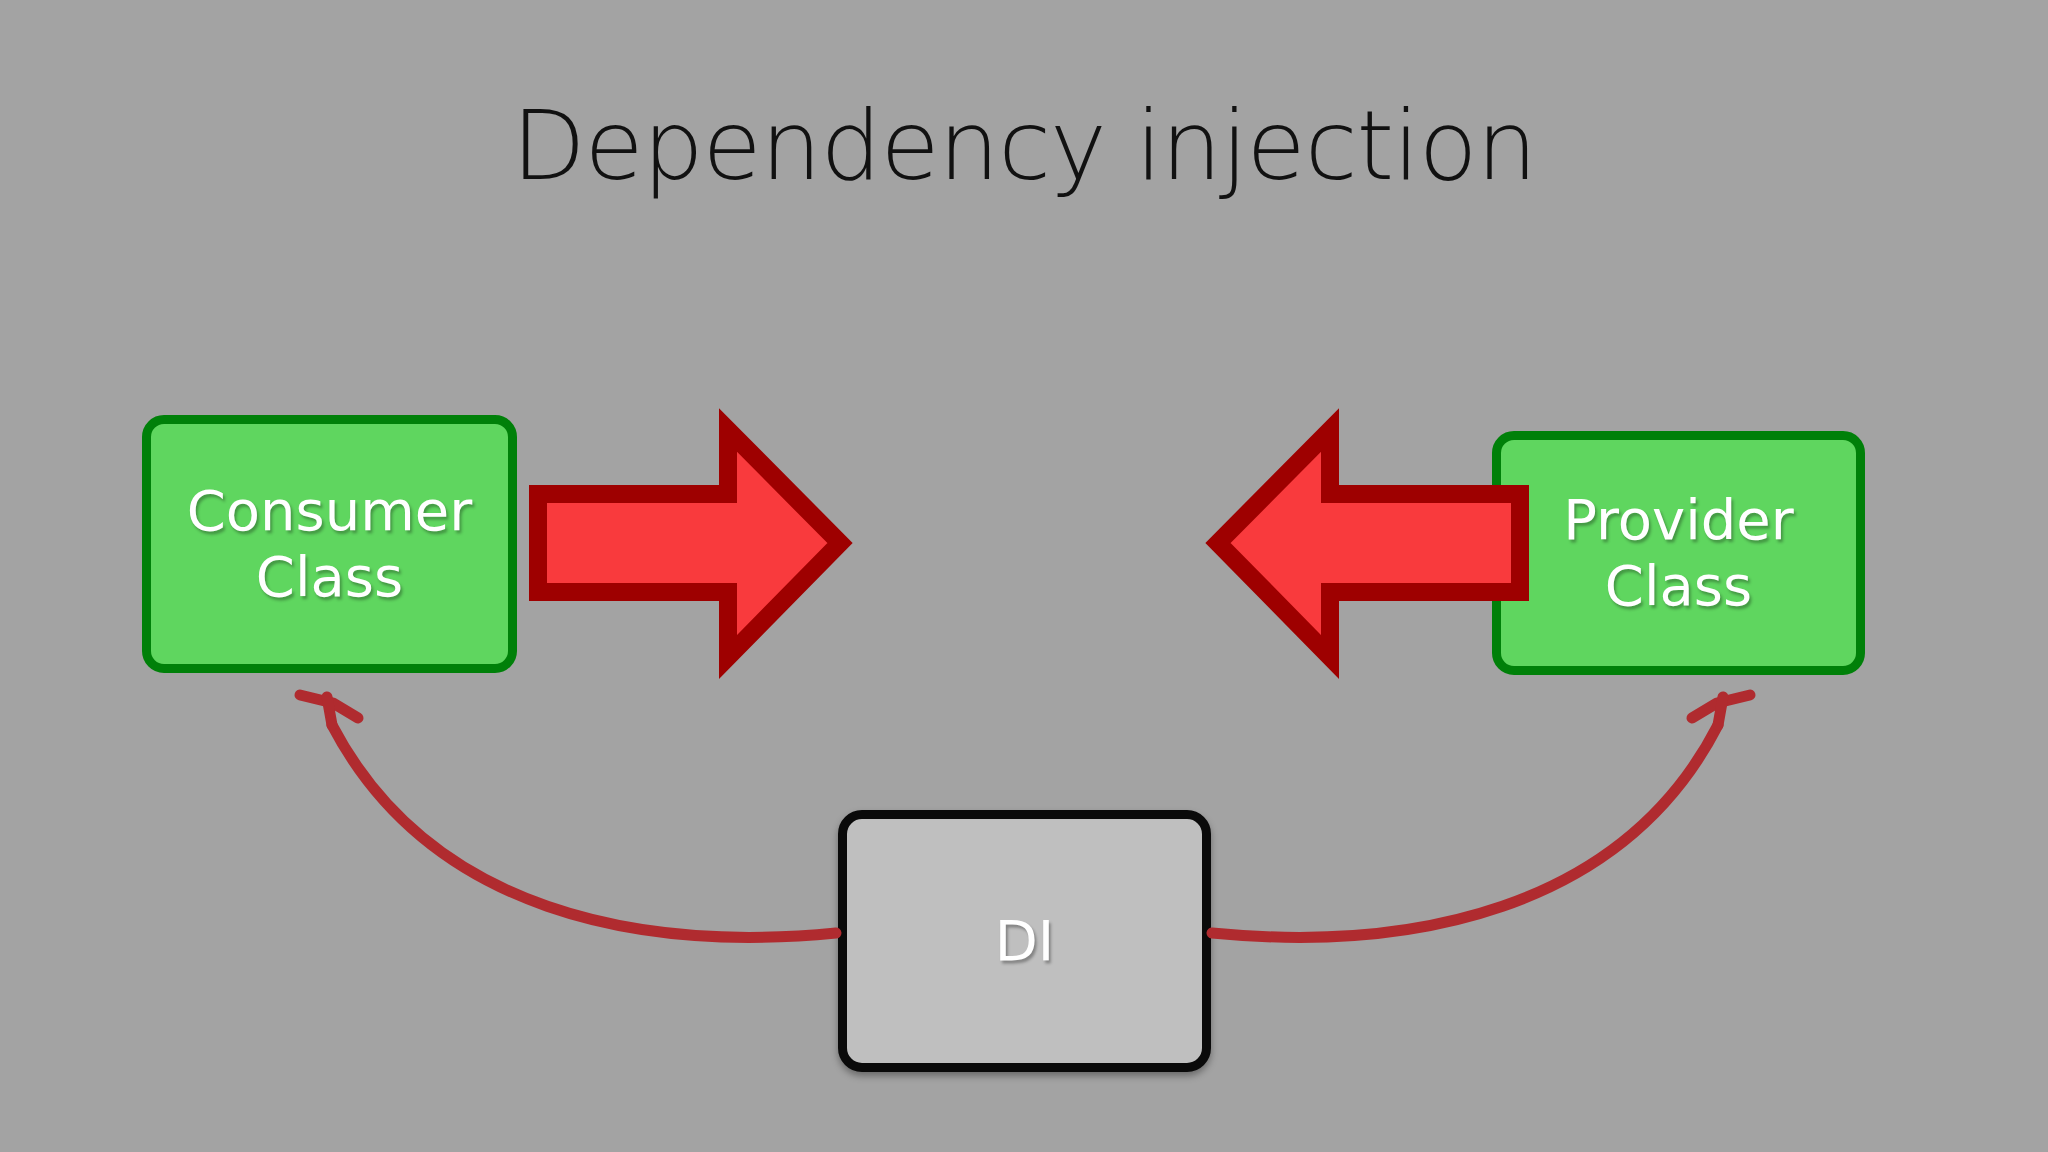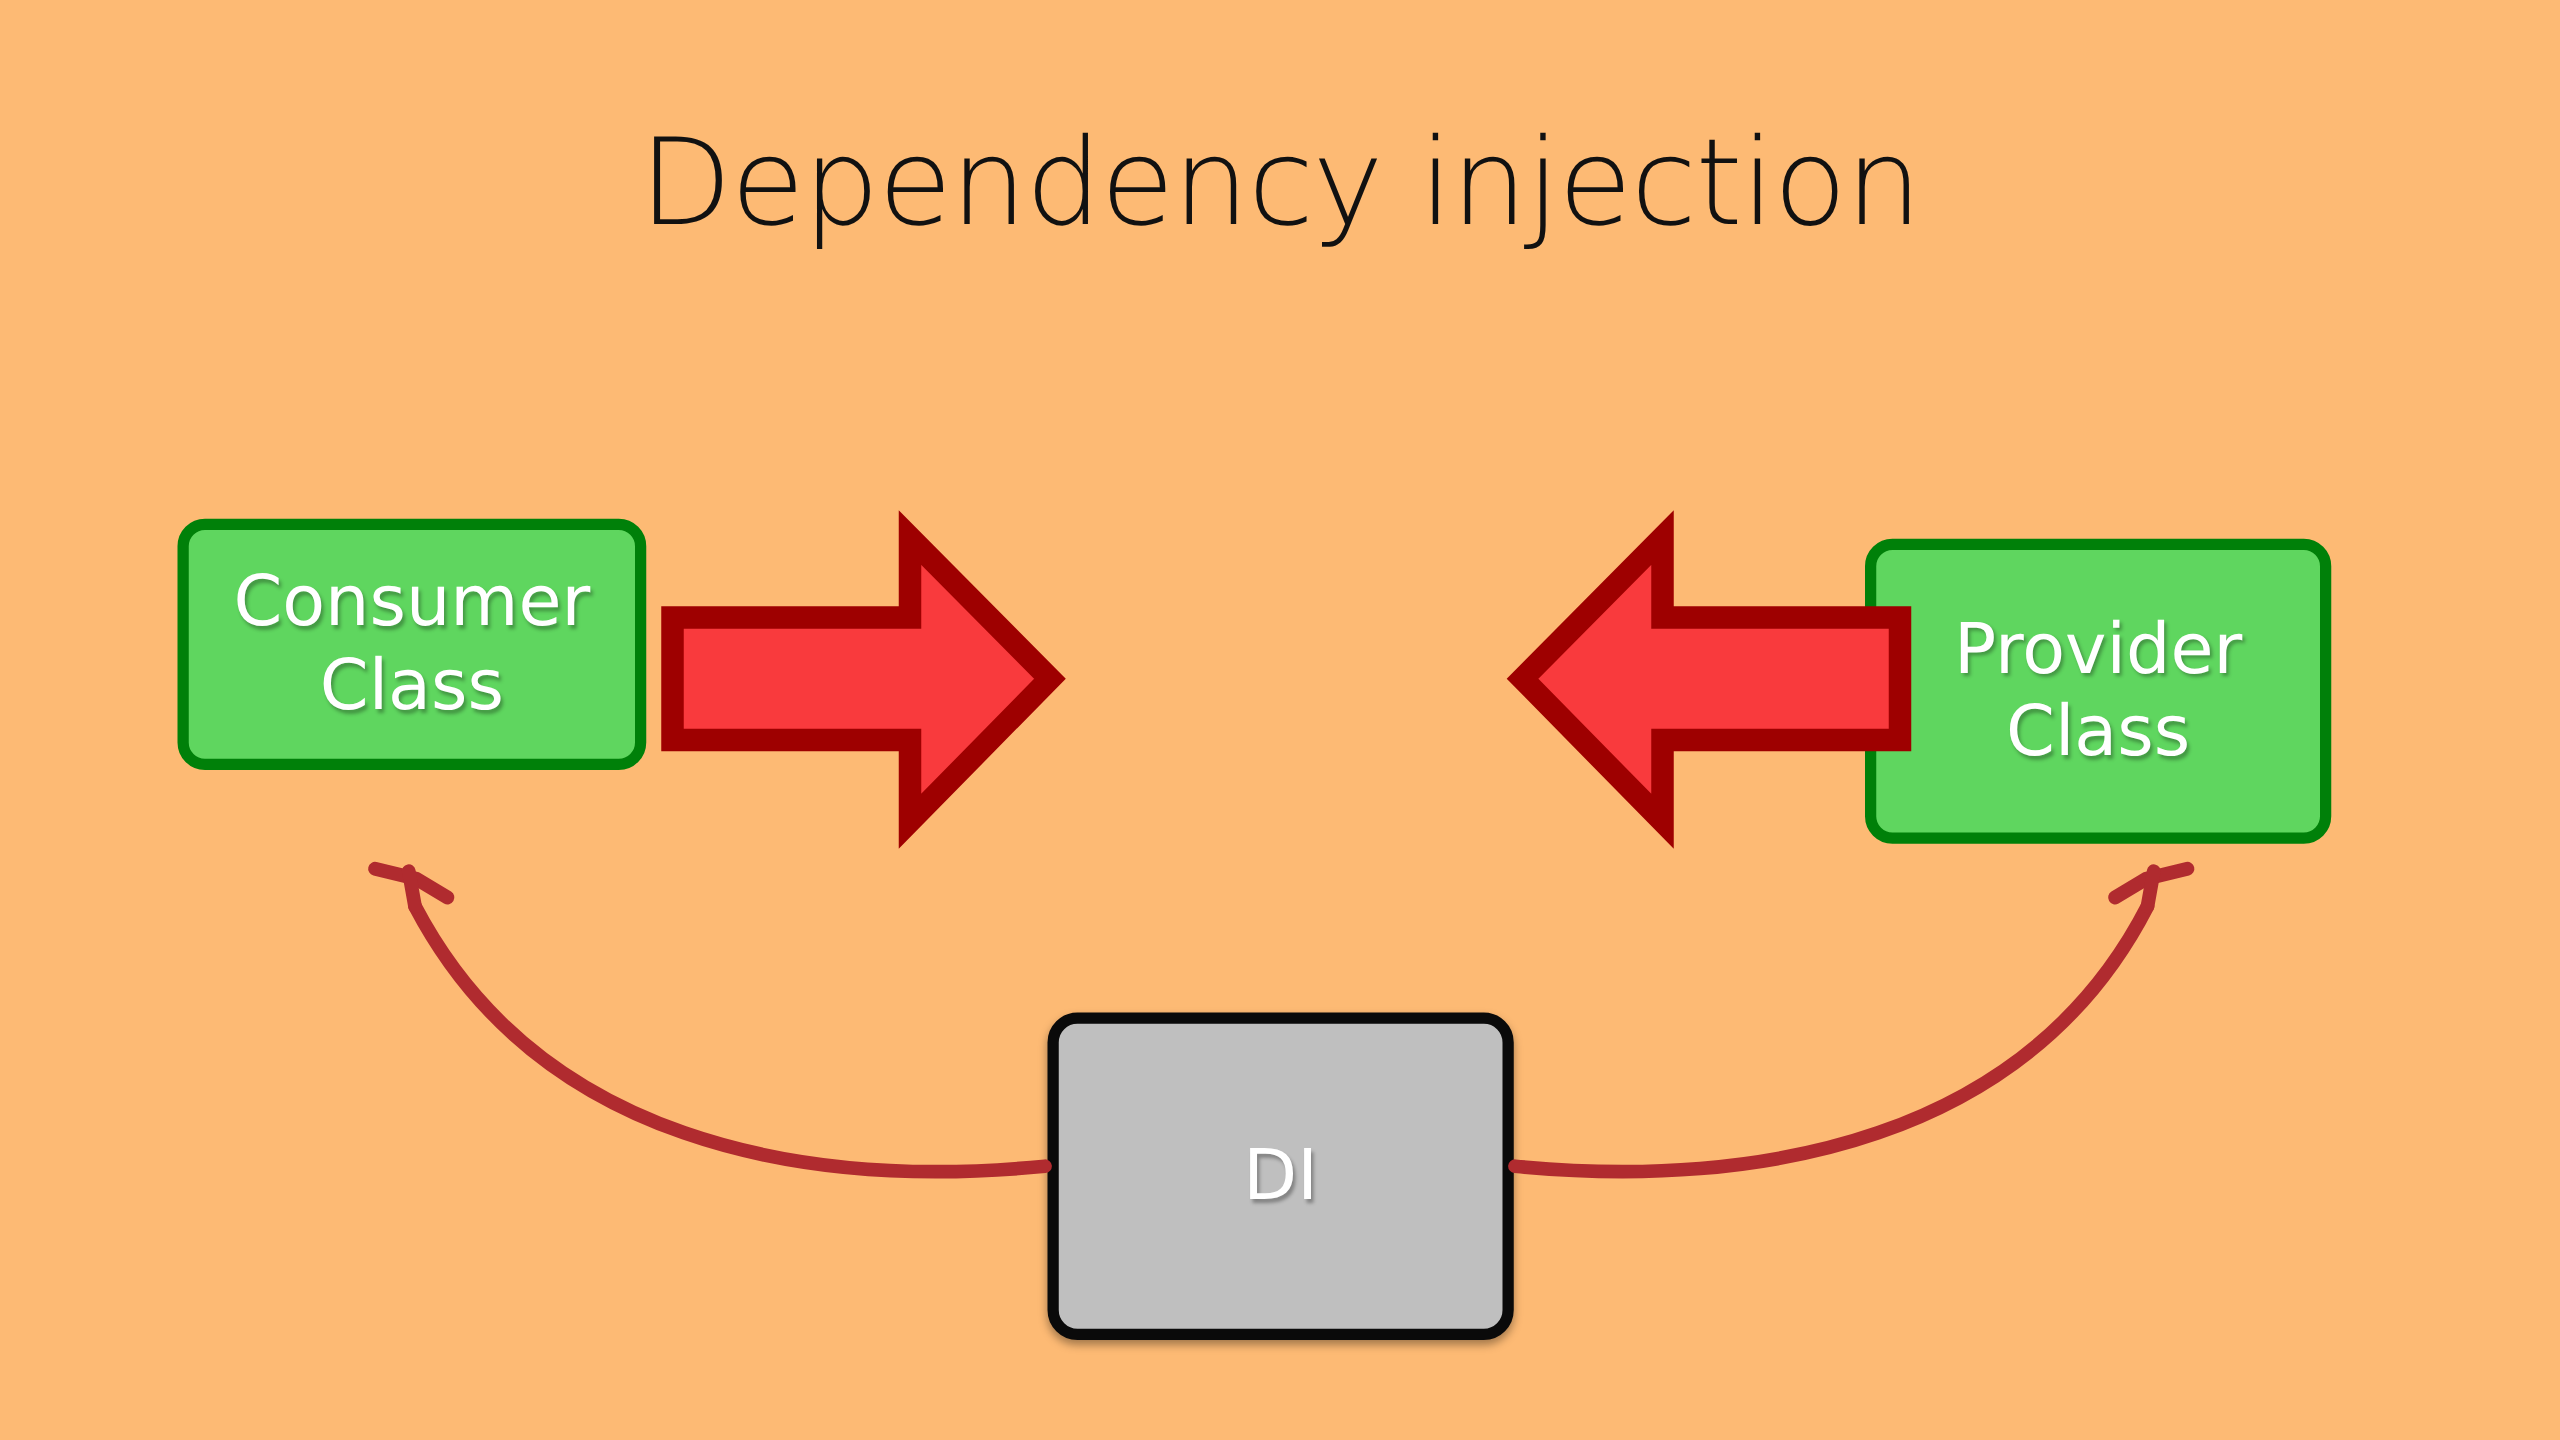--- a/index.html
+++ b/index.html
@@ -68,41 +68,41 @@
     border-radius: 24px;
     box-shadow: 0 4px 7px rgba(0,0,0,0.35);
   }
   .node.gray .node-label {
     color: #FFFFFF;
     font-size: 56px;
     text-shadow: 2px 3px 3px rgba(0,0,0,0.32);
   }
 
   
-  #box-consumer { left: 142px; top: 415px; width: 375px; height: 201px; }
+  #box-consumer { left: 142px; top: 415px; width: 375px; height: 258px; }
   #box-interface { left: 838px; top: 415px; width: 373px; height: 258px; }
   #box-provider { left: 1492px; top: 415px; width: 373px; height: 244px; margin-top: 16px; }
   #box-di       { left: 838px; top: 810px; width: 373px; height: 262px; }
 
   
   .layer {
     position: absolute;
     left: 0;
     top: 0;
     width: 2048px;
     height: 1152px;
     pointer-events: none;
   }
   #arrow-layer { z-index: 3; }
   #curve-layer { z-index: 1; }
 </style>
 </head>
 <body>
 
-<div id="canvas" style="background: #fdba74;">
+<div id="canvas" style="background: #a3a3a3;">
 
   <div id="title">Dependency injection</div>
 
   <svg class="layer" id="curve-layer" viewBox="0 0 2048 1152">
 
     <g>
       <path d="M 836 933 C 640 952, 430 912, 332 725" fill="none" stroke="#B02B2F" stroke-width="11" stroke-linecap="round"></path>
       <path d="M 300 695 L 333 703 L 358 718" fill="none" stroke="#B02B2F" stroke-width="11" stroke-linecap="round" stroke-linejoin="round"></path>
       <path d="M 332 725 L 327 697" fill="none" stroke="#B02B2F" stroke-width="11" stroke-linecap="round"></path>
     </g>

